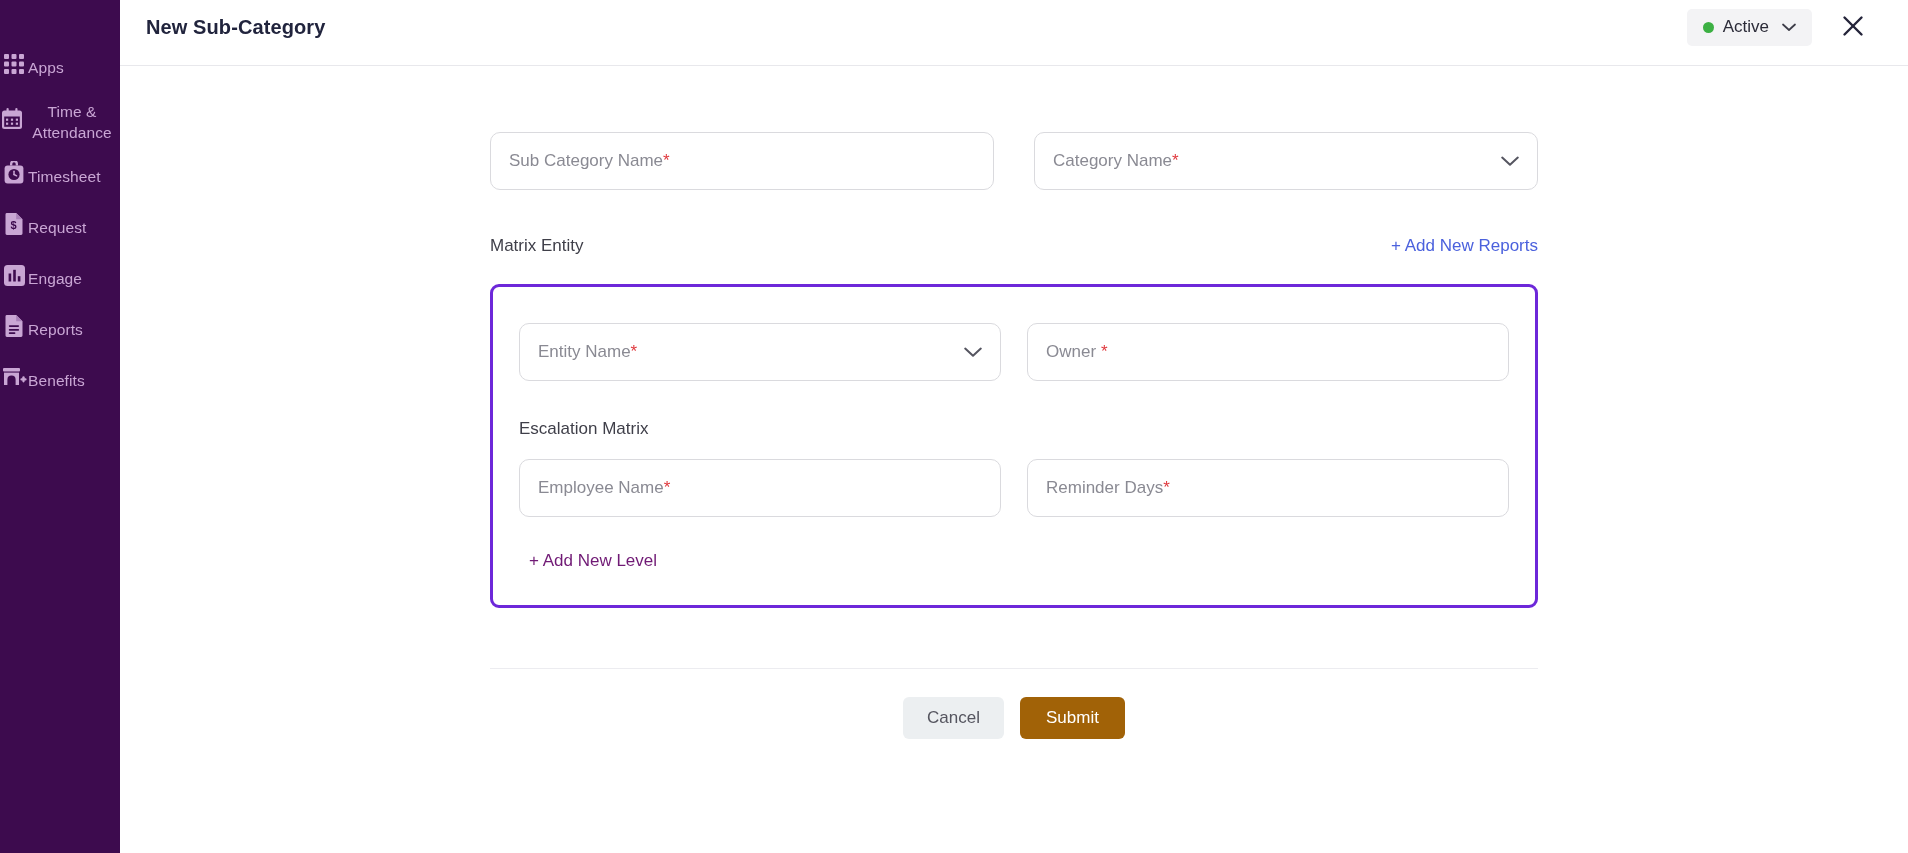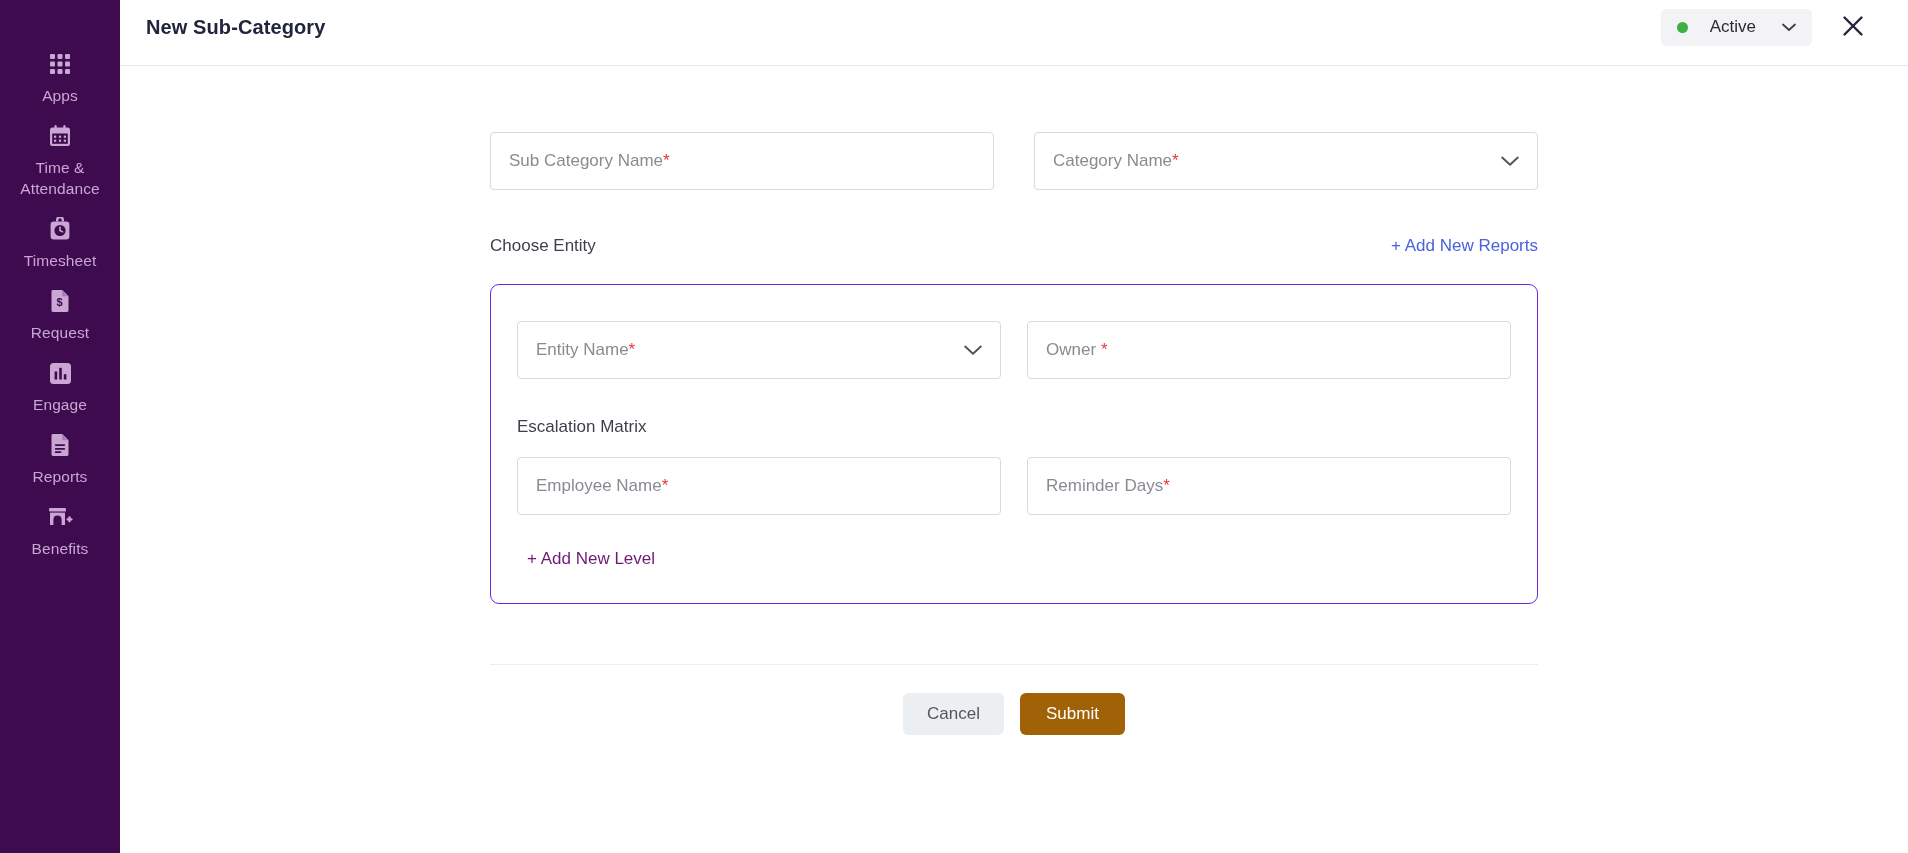--- a/index.html
+++ b/index.html
@@ -26,21 +26,21 @@
     background: #3d0b4e;
     display: flex;
     flex-direction: column;
     align-items: center;
     padding-top: 50px;
     overflow: hidden;
   }
   .nav-item {
     width: 120px;
     display: flex;
-    flex-direction: column;
+    flex-direction: row;
     align-items: center;
     justify-content: flex-start;
     margin-bottom: 16px;
     cursor: pointer;
     text-decoration: none;
   }
   .nav-icon {
     width: 28px;
     height: 28px;
     display: flex;
@@ -90,21 +90,21 @@
     align-items: center;
     gap: 26px;
   }
   .status-pill {
     background: #f3f3f5;
     border-radius: 5px;
     height: 37px;
     display: flex;
     align-items: center;
     padding: 0 16px;
-    gap: 22px;
+    gap: 9px;
     cursor: pointer;
     border: none;
   }
   .status-dot {
     width: 11px;
     height: 11px;
     border-radius: 50%;
     background: #3cb043;
     display: block;
   }
@@ -138,21 +138,21 @@
     display: flex;
     gap: 40px;
   }
   .field {
     position: relative;
     flex: 1;
   }
   .input-box {
     height: 58px;
     border: 1px solid #dadade;
-    border-radius: 4px;
+    border-radius: 10px;
     background: #ffffff;
     display: flex;
     align-items: center;
     padding: 0 18px;
     font-size: 17px;
     cursor: text;
   }
   .input-box.select { cursor: pointer; }
   .placeholder {
     color: #8a8a93;
@@ -182,21 +182,21 @@
     font-size: 17px;
     cursor: pointer;
     background: none;
     border: none;
     font-family: "Liberation Sans", sans-serif;
     padding: 0;
   }
 
   .entity-card {
     margin-top: 28px;
-    border: 1px solid #6d28d9;
+    border: 3px solid #6d28d9;
     border-radius: 9px;
     padding: 36px 26px 34px 26px;
     background: #ffffff;
   }
   .card-row-2 {
     display: flex;
     gap: 26px;
   }
   .escalation-label {
     font-size: 17px;
@@ -424,21 +424,21 @@
                 <svg width="18" height="11" viewBox="0 0 18 11">
                   <path d="M1.2 1.6L9 8.8l7.8-7.2" fill="none" stroke="#555560" stroke-width="2" stroke-linecap="round" stroke-linejoin="round"></path>
                 </svg>
               </span>
             </div>
           </div>
 
         </div>
 
         <div class="entity-head">
-          <span class="entity-head-label">Choose Entity</span>
+          <span class="entity-head-label">Matrix Entity</span>
           <button class="link-btn">+ Add New Reports</button>
         </div>
 
         <div class="entity-card">
 
           <div class="card-row-2">
             <div class="field">
               <div class="input-box select">
                 <span class="placeholder">Entity Name</span>
                   <span class="req">*</span>

